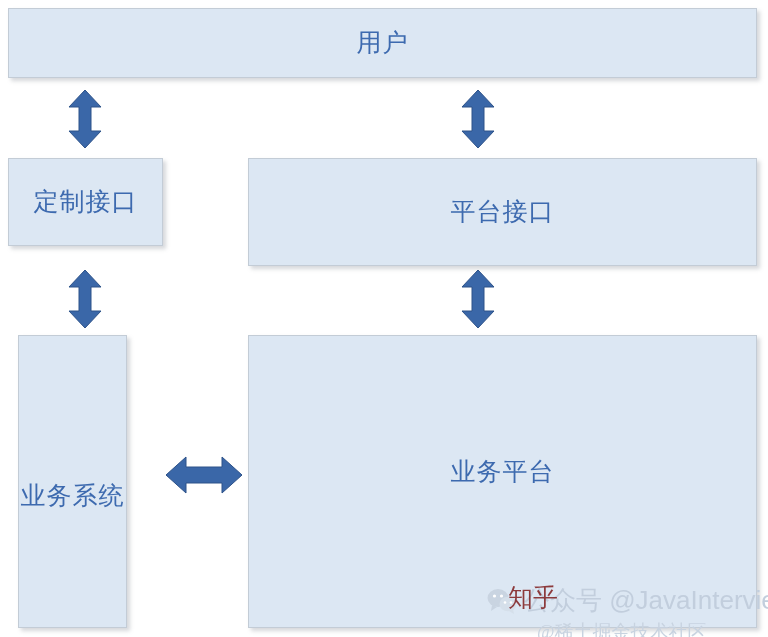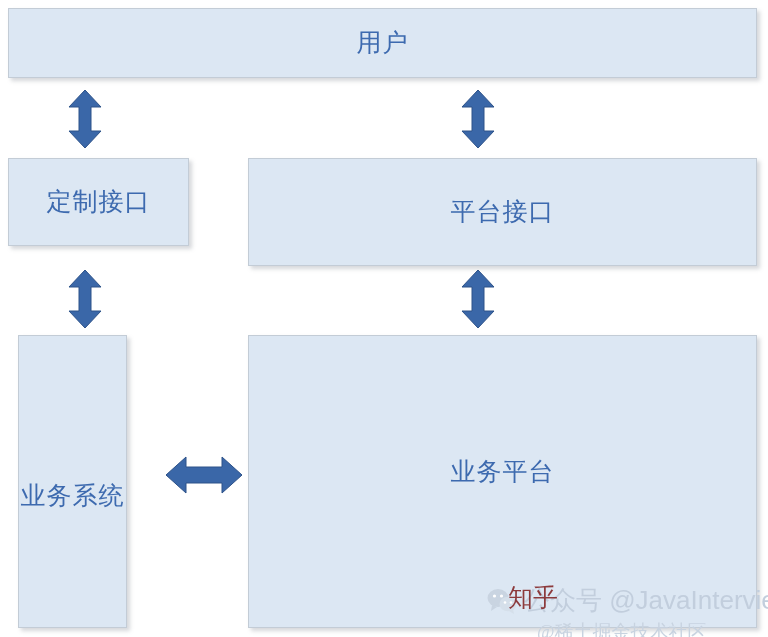--- a/index.html
+++ b/index.html
@@ -39,21 +39,21 @@
     font-size: 25px;
     font-family: "Liberation Serif", "DejaVu Serif", serif;
     letter-spacing: 1px;
     line-height: 1.1;
     white-space: nowrap;
     user-select: none;
   }
 
   
   #box-user       { left: 8px;   top: 8px;   width: 749px; height: 70px; }
-  #box-custom-api { left: 8px;   top: 158px; width: 181px; height: 88px; }
+  #box-custom-api { left: 8px;   top: 158px; width: 155px; height: 88px; }
   #box-platform-api { left: 248px; top: 158px; width: 509px; height: 108px; }
   #box-business-system { left: 18px;  top: 335px; width: 109px; height: 293px; }
   #box-business-platform { left: 248px; top: 335px; width: 509px; height: 293px; }
 
   #box-business-system .node-label,
   #box-business-platform .node-label { position: relative; }
   #box-business-system .node-label { top: 14px; }
   #box-business-platform .node-label { top: -10px; }
 
   

